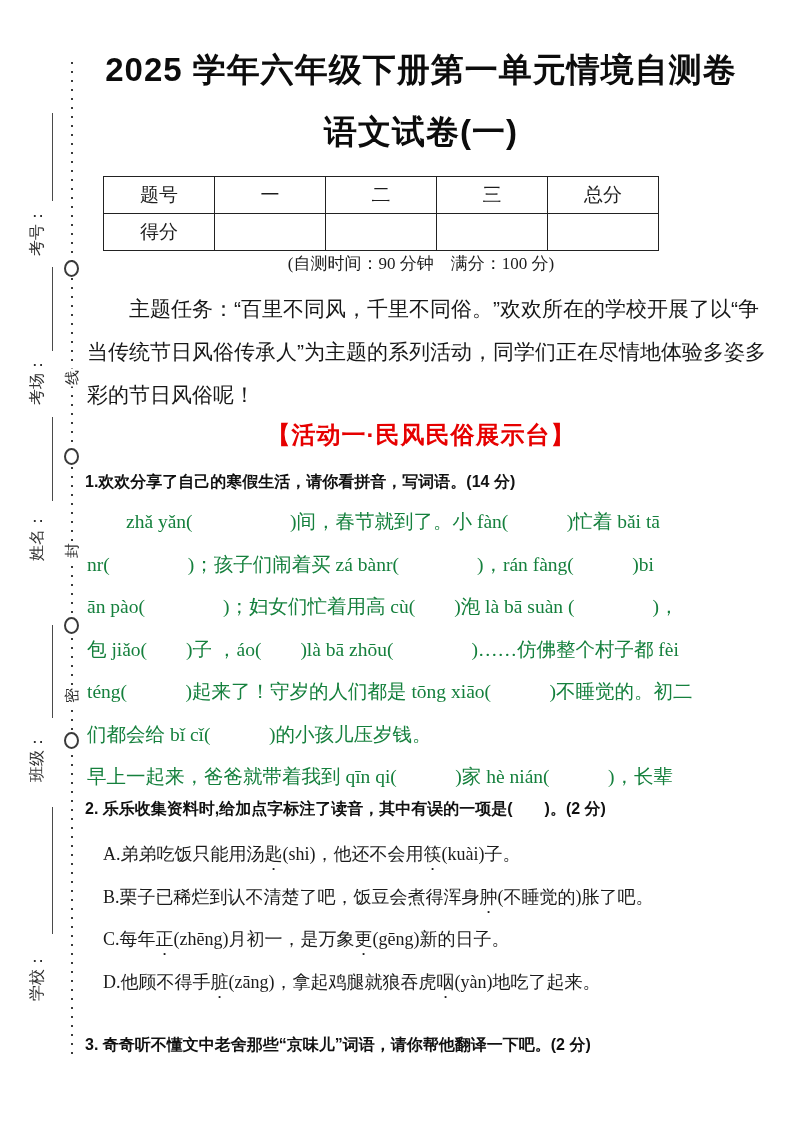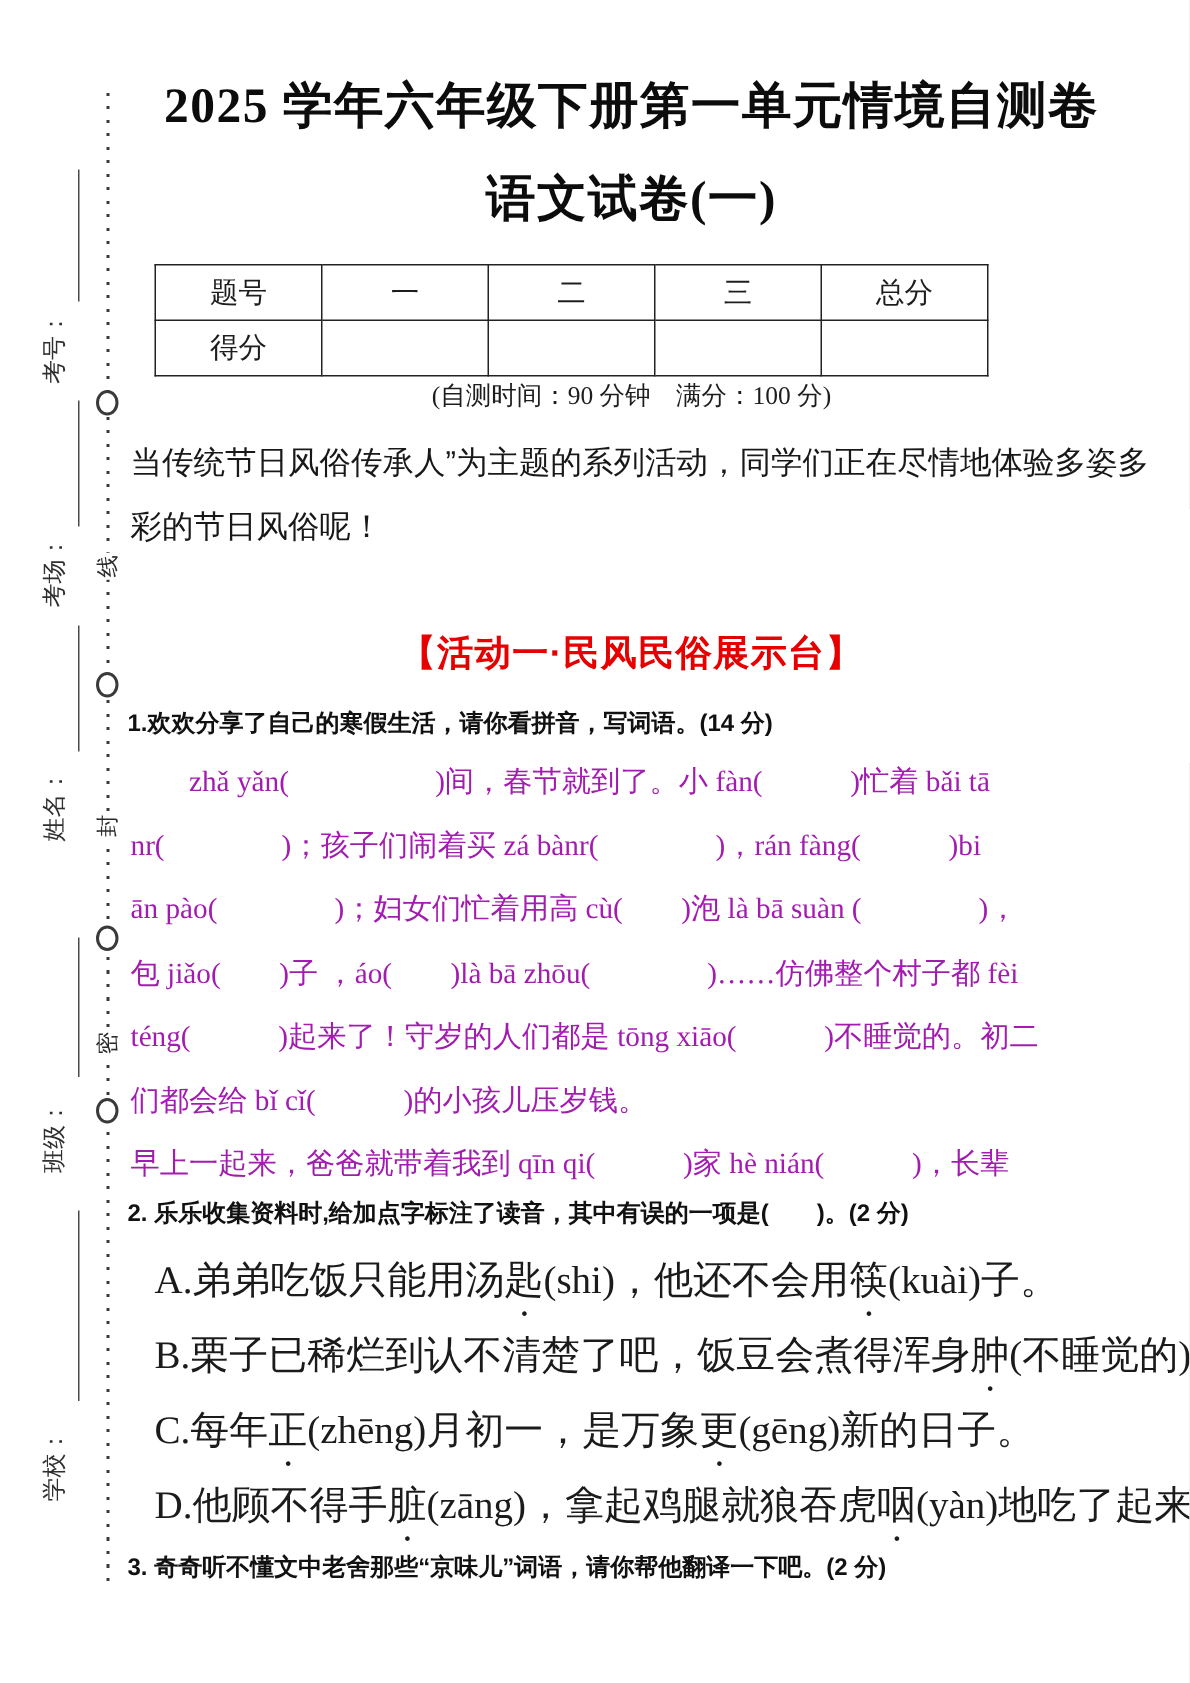--- a/index.html
+++ b/index.html
@@ -30,21 +30,21 @@
     position:absolute; left:37px; transform:translate(-50%,-50%) rotate(-90deg);
     white-space:nowrap; font-size:16px; color:#2f2f2f;
     font-family:"Liberation Serif", serif;
   }
 
   
   .content { position:absolute; left:85px; top:0; width:672px; }
 
   .title {
     position:absolute; width:100%; text-align:center;
-    font-family:Liberation Serif, serif; font-weight:800;
+    font-family:Liberation Sans, sans-serif; font-weight:800;
     font-size:33px; color:#0c0c0c; letter-spacing:1px; white-space:nowrap;
   }
   .title1 { top:48px; }
   .title2 { top:110px; }
 
   .score-table {
     position:absolute; left:18px; top:176px; width:556px;
     border-collapse:collapse; table-layout:fixed;
   }
   .score-table td {
@@ -74,27 +74,27 @@
     position:absolute; left:0; width:672px;
     font-family:"Liberation Sans", sans-serif; font-weight:700;
     font-size:16px; color:#111; white-space:nowrap;
   }
   .q1-head { top:472px; }
   .q2-head { top:799px; }
   .q3-head { top:1011px;margin-top:24px; }
 
   .q1-body {
     position:absolute; top:501px; left:2px; width:668px;
-    font-size:19.5px; line-height:42.5px; color:#a21caf; white-space:nowrap;
+    font-size:19.5px; line-height:42.5px; color:#15803d; white-space:nowrap;
   }
   .q1-body .indent { text-indent:2em; }
 
   .q2-options {
     position:absolute; top:833px; left:18px; width:652px;
-    font-size:26px; line-height:42.6px; color:#1b1b1b; white-space:nowrap;
+    font-size:18px; line-height:42.6px; color:#1b1b1b; white-space:nowrap;
   }
   .em-dot {
     -webkit-text-emphasis:filled dot; text-emphasis:filled dot;
     -webkit-text-emphasis-position:under; text-emphasis-position:under right;
   }
 </style>
 </head>
 <body>
 
 <div class="page">
@@ -145,20 +145,21 @@
         <td></td>
         <td></td>
         <td></td>
       </tr>
     </tbody>
       </table>
 
     <div class="meta">(自测时间：90 分钟　满分：100 分)</div>
 
     <div class="intro">
+      <div class="indent">主题任务：“百里不同风，千里不同俗。”欢欢所在的学校开展了以“争</div>
       <div>当传统节日风俗传承人”为主题的系列活动，同学们正在尽情地体验多姿多</div>
       <div>彩的节日风俗呢！</div>
     </div>
 
     <div class="red-heading">【活动一·民风民俗展示台】</div>
 
     <div class="q-head q1-head">1.欢欢分享了自己的寒假生活，请你看拼音，写词语。(14 分)</div>
 
     <div class="q1-body">
       <div class="indent">zhǎ yǎn(　　　　　)间，春节就到了。小 fàn(　　　)忙着 bǎi tā</div>

